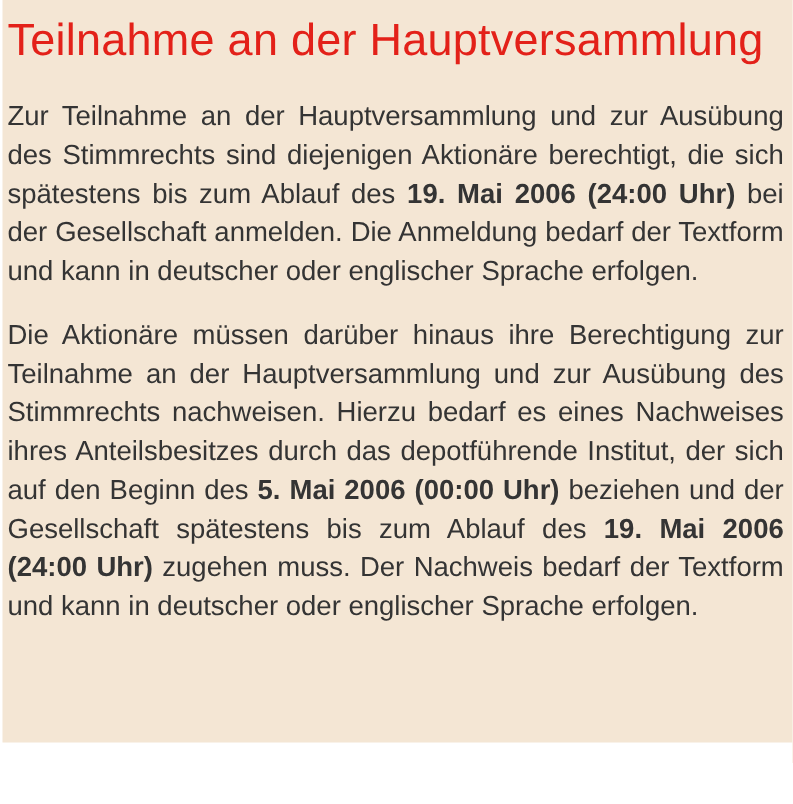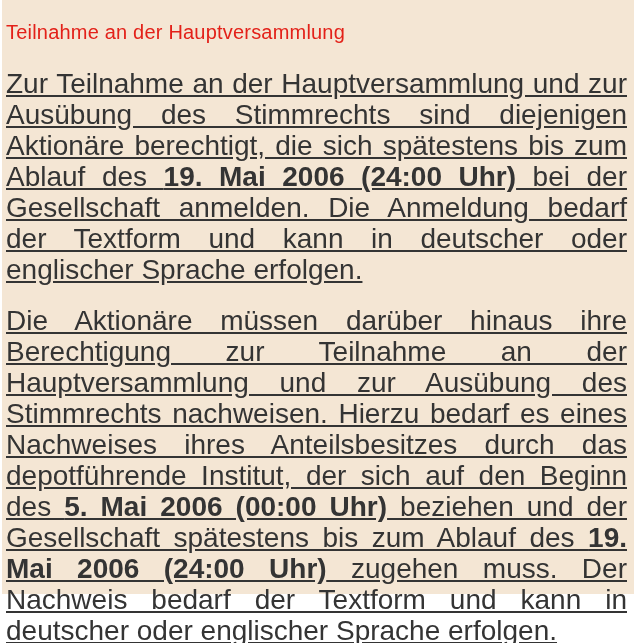--- a/index.html
+++ b/index.html
@@ -24,34 +24,33 @@
     position: absolute;
     top: 0;
     left: 2px;
     width: 632px;
     height: 594px;
     box-sizing: border-box;
     background: var(--panel-bg);
     padding: 5px 7px 0 4px;
   }
   h1.section-title {
-    margin: 15px 0 23px 0;
-    font-size: 20px;
+    margin: 4px 0 23px 0;
+    font-size: 36px;
     line-height: 1.25;
     font-weight: normal;
     letter-spacing: 0.2px;
     color: var(--heading-color);
   }
   p.body-par {
     margin: 0 0 20px 0;
-    font-size: 28px;
+    font-size: 22px;
     line-height: 31px;
     color: var(--text-color);
     text-align: justify;
-    text-decoration: underline;
   }
   p.body-par b {
     font-weight: bold;
   }
 </style>
 </head>
 <body>
 
 <div class="panel">
   <h1 class="section-title">Teilnahme an der Hauptversammlung</h1>

